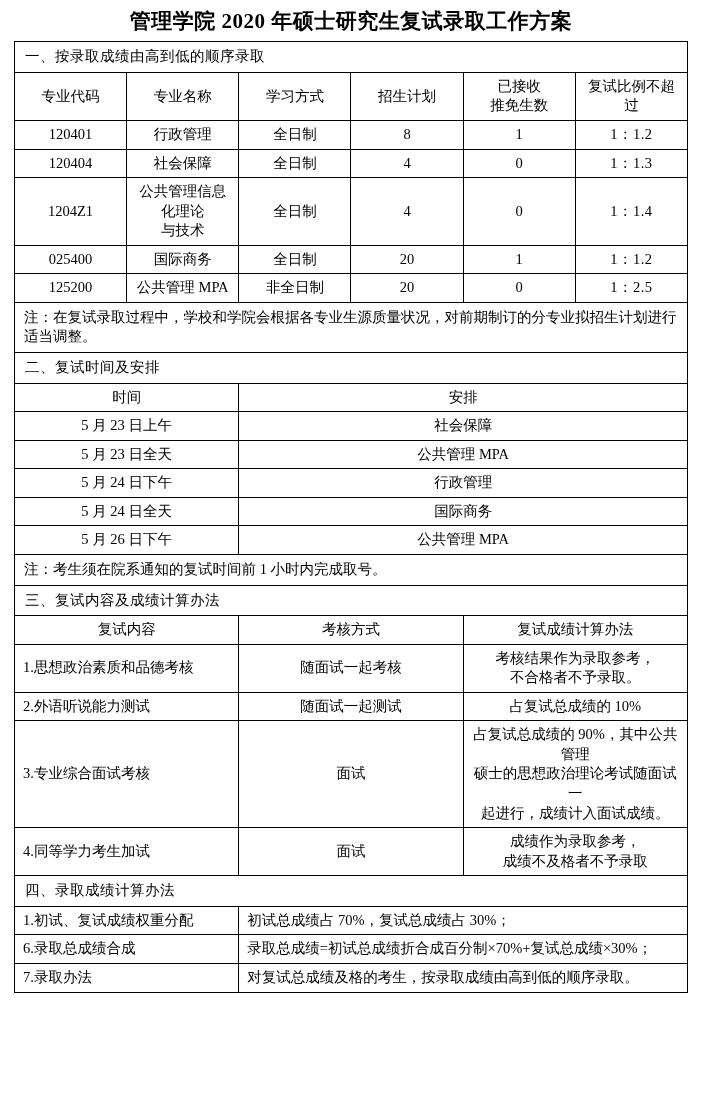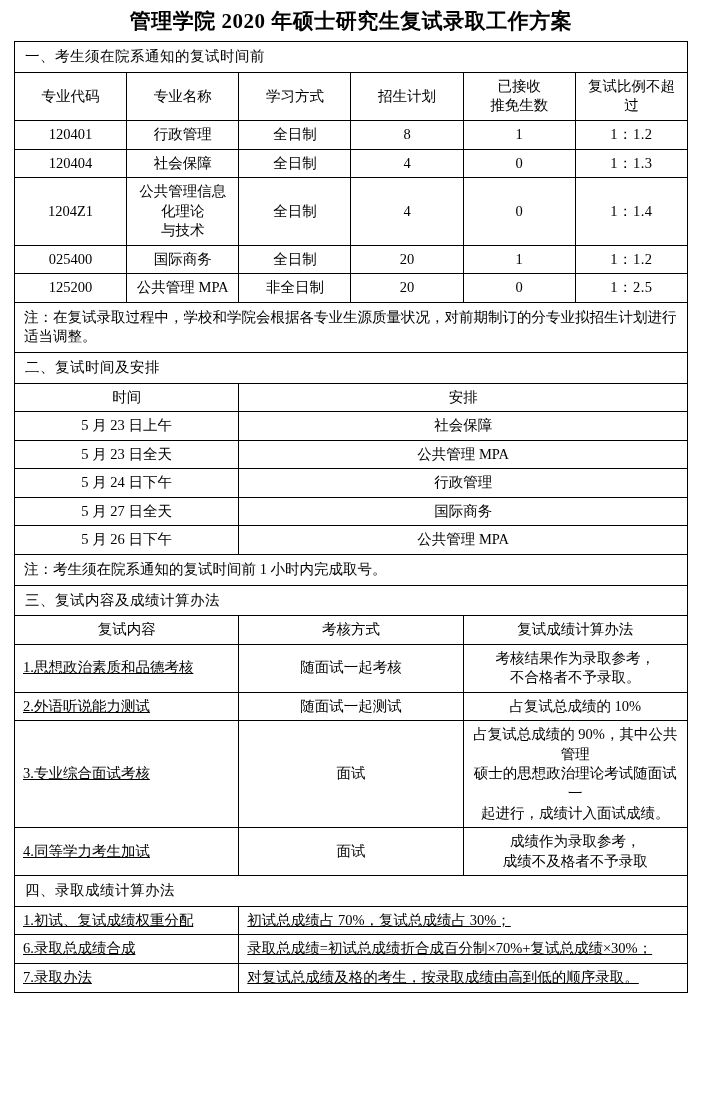--- a/index.html
+++ b/index.html
@@ -54,39 +54,38 @@
     font-size: 14.5px;
     padding: 5px 8px 5px 9px !important;
     line-height: 1.5;
   }
   .note-bold {
     font-weight: bold;
   }
   .left {
     text-align: left !important;
     padding-left: 8px !important;
-    text-decoration: underline;
   }
   .ratio {
     letter-spacing: 0.5px;
   }
   .pad-row td { padding-top: 6px; padding-bottom: 6px; }
   .multi { line-height: 1.45; }
 </style>
 </head>
 <body>
 
 <div id="page">
 
   <div class="doc-title">管理学院 2020 年硕士研究生复试录取工作方案</div>
 
   <table class="grid">
     <tbody>
         <tr>
-      <td colspan="6" class="section-head">一、考生须在院系通知的复试时间前</td>
+      <td colspan="6" class="section-head">一、按录取成绩由高到低的顺序录取</td>
     </tr>
     <tr>
       <td style="width:95px;">专业代码</td>
       <td style="width:135px;margin-top:33px;">专业名称</td>
       <td style="width:95px;">学习方式</td>
       <td style="width:85px;">招生计划</td>
       <td style="width:95px;">
         <div>已接收</div>
         <div>推免生数</div>
       </td>
@@ -152,21 +151,21 @@
     </tr>
     <tr>
       <td colspan="2">5 月 23 日全天</td>
       <td colspan="4">公共管理 MPA</td>
     </tr>
     <tr>
       <td colspan="2">5 月 24 日下午</td>
       <td colspan="4">行政管理</td>
     </tr>
     <tr>
-      <td colspan="2">5 月 27 日全天</td>
+      <td colspan="2">5 月 24 日全天</td>
       <td colspan="4">国际商务</td>
     </tr>
     <tr>
       <td colspan="2">5 月 26 日下午</td>
       <td colspan="4">公共管理 MPA</td>
     </tr>
     <tr>
       <td colspan="6" class="note note-bold">注：考生须在院系通知的复试时间前 1 小时内完成取号。</td>
     </tr>
 

